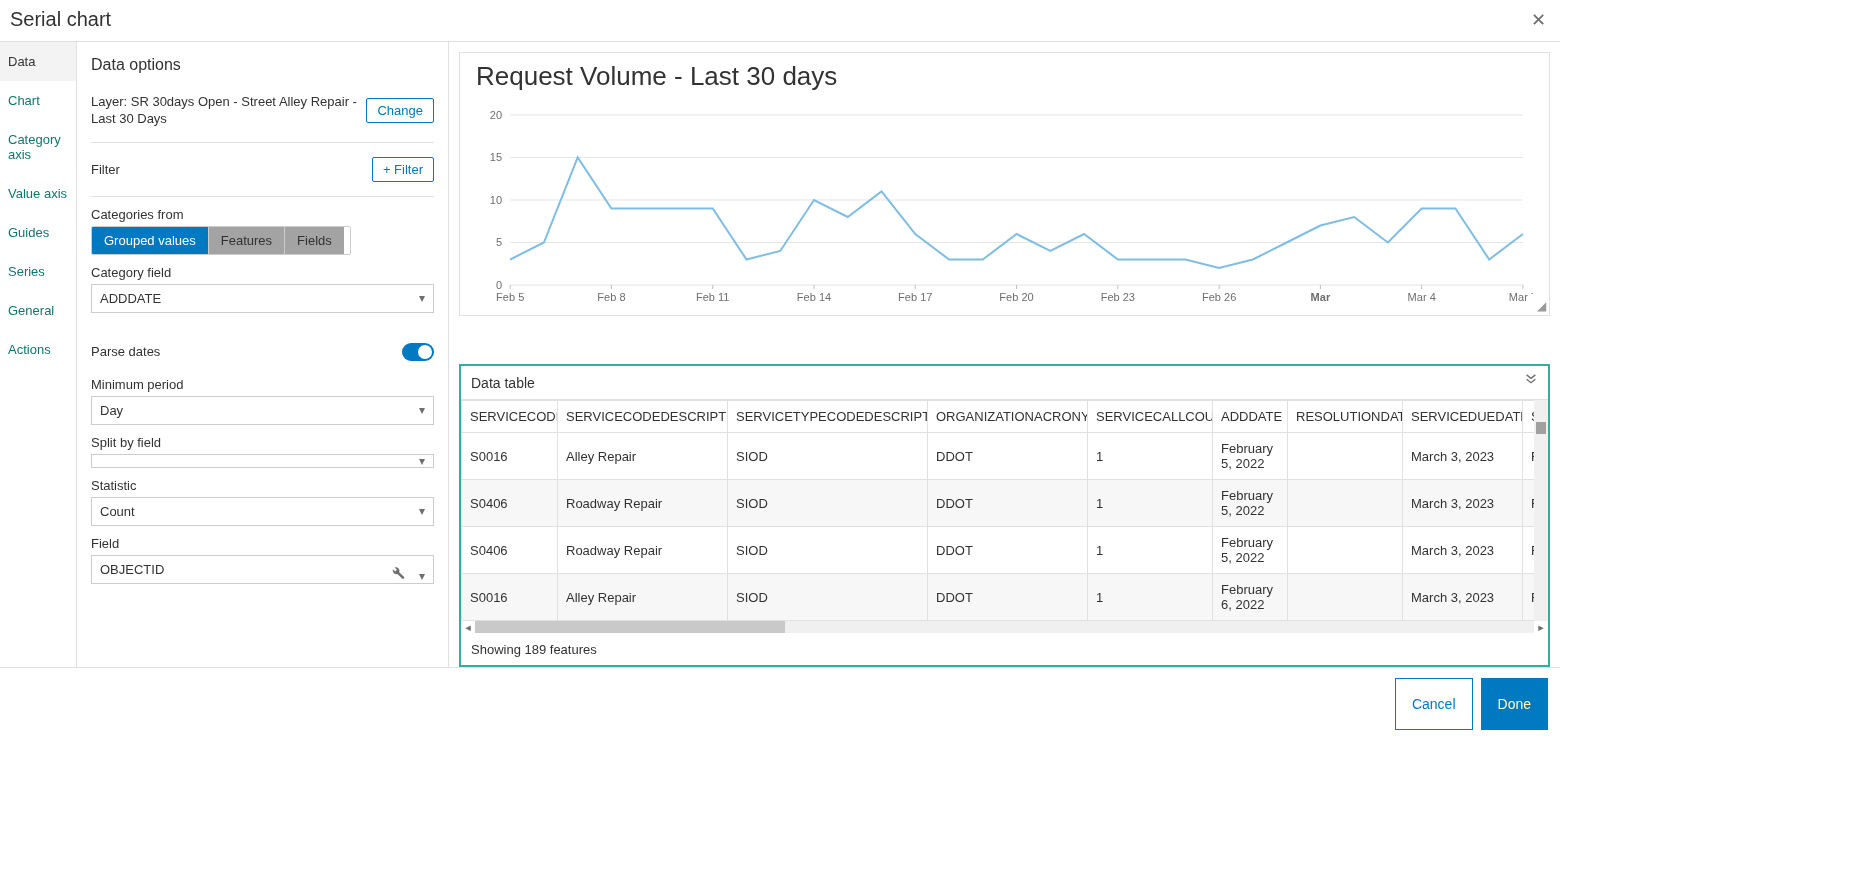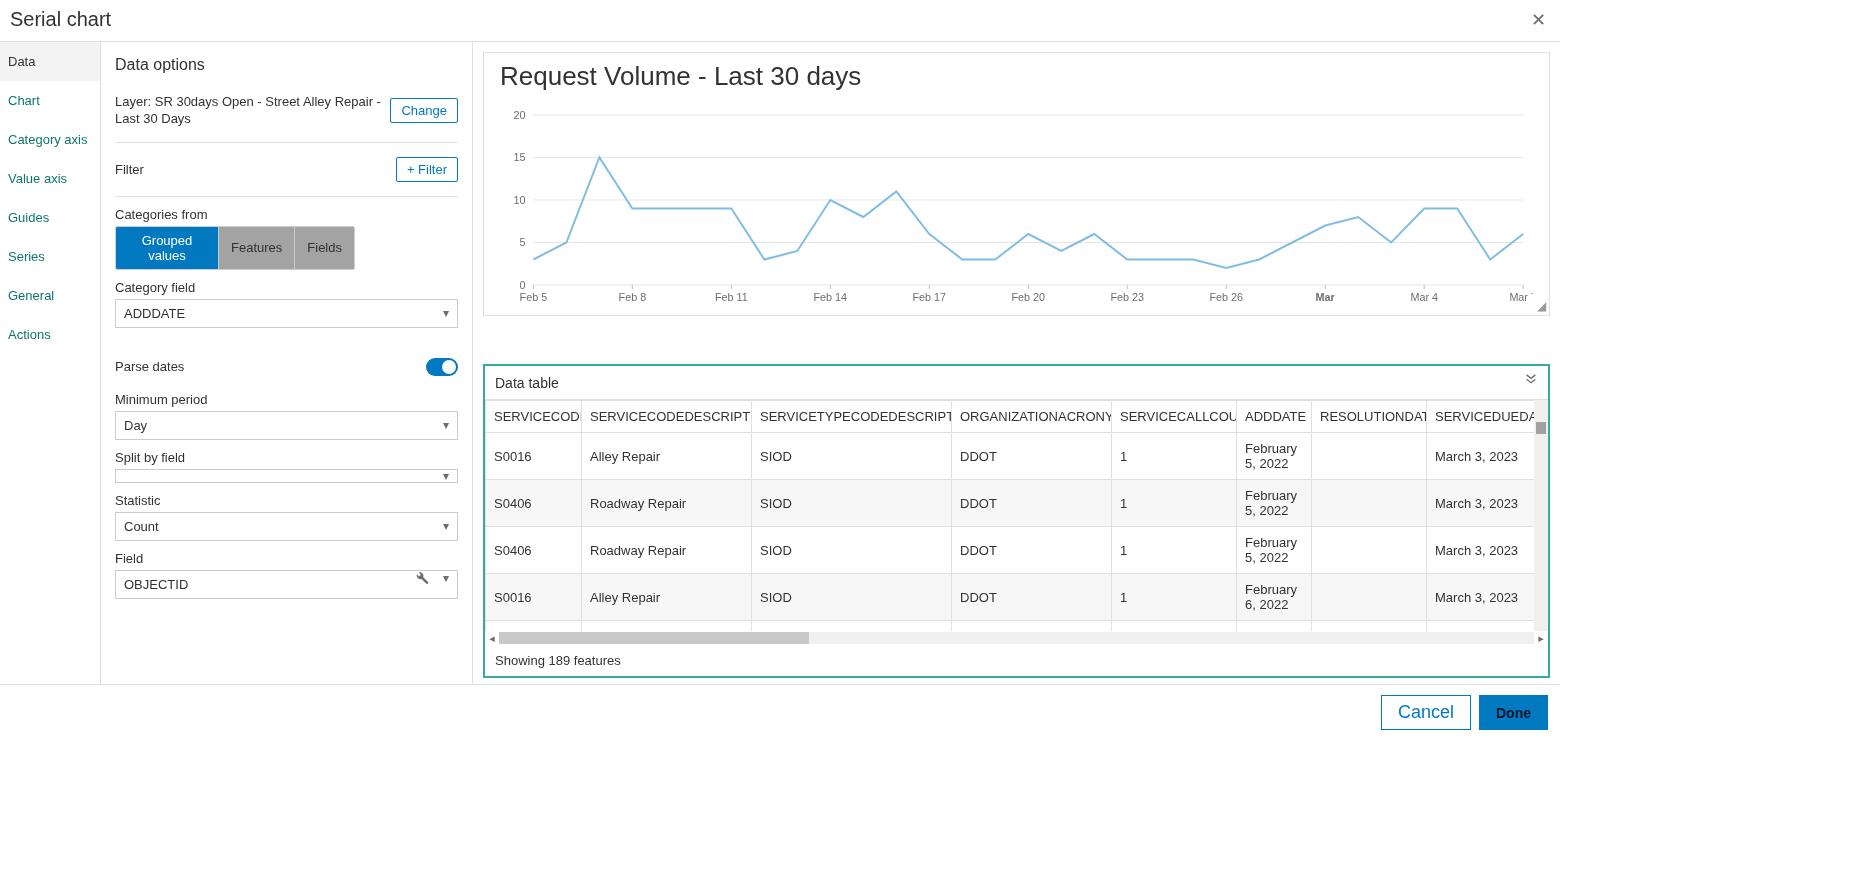--- a/index.html
+++ b/index.html
@@ -32,21 +32,21 @@
     color: #6e6e6e;
     font-size: 18px;
     cursor: pointer;
   }
   .dialog-body {
     flex: 1;
     display: flex;
     min-height: 0;
   }
   .side-tabs {
-    width: 101px;
+    width: 77px;
     background: #fff;
     border-right: 1px solid #e0e0e0;
     display: flex;
     flex-direction: column;
   }
   .side-tab {
     padding: 12px 8px;
     font-size: 13px;
     color: #0f766e;
     cursor: pointer;
@@ -97,21 +97,21 @@
     color: #323232;
     margin-top: 10px;
     margin-bottom: 4px;
     display: block;
   }
   .seg-group {
     display: flex;
     border: 1px solid #ccc;
     border-radius: 2px;
     overflow: hidden;
-    width: 240px;
+    width: 260px;
   }
   .seg {
     padding: 6px 12px;
     font-size: 13px;
     color: #323232;
     background: #a3a3a3;
     border: none;
     cursor: pointer;
   }
   .seg + .seg { border-left: 1px solid #ccc; }
@@ -153,21 +153,21 @@
     top: 2px;
     width: 14px;
     height: 14px;
     border-radius: 50%;
     background: #fff;
   }
   .field-select {
     width: 100%;
     border: 1px solid #ccc;
     display: flex;
-    align-items: flex-start;
+    align-items: flex-end;
   }
   .field-select .txt {
     flex: 1;
     padding: 6px 8px;
     font-size: 13px;
   }
   .field-select .wrench {
     padding: 0 6px;
     color: #6e6e6e;
     font-size: 13px;
@@ -310,32 +310,31 @@
     border-top: 1px solid #e0e0e0;
     padding: 10px 12px;
     display: flex;
     justify-content: flex-end;
     gap: 8px;
   }
   .btn-secondary {
     border: 1px solid #0079c1;
     background: #fff;
     color: #0079c1;
-    padding: 6px 16px;
-    font-size: 18px;
+    padding: 17px 16px;
+    font-size: 14px;
     cursor: pointer;
   }
   .btn-primary {
     border: 1px solid #0079c1;
     background: #0079c1;
-    color: #0f172a;
+    color: #fef9c3;
     padding: 6px 16px;
     font-size: 14px;
     cursor: pointer;
-    font-weight: bold;
   }
 </style>
 </head>
 <body>
 
 <div class="dialog">
   <div class="dialog-header">
     <span>Serial chart</span>
     <span class="close-x">✕</span>
   </div>

